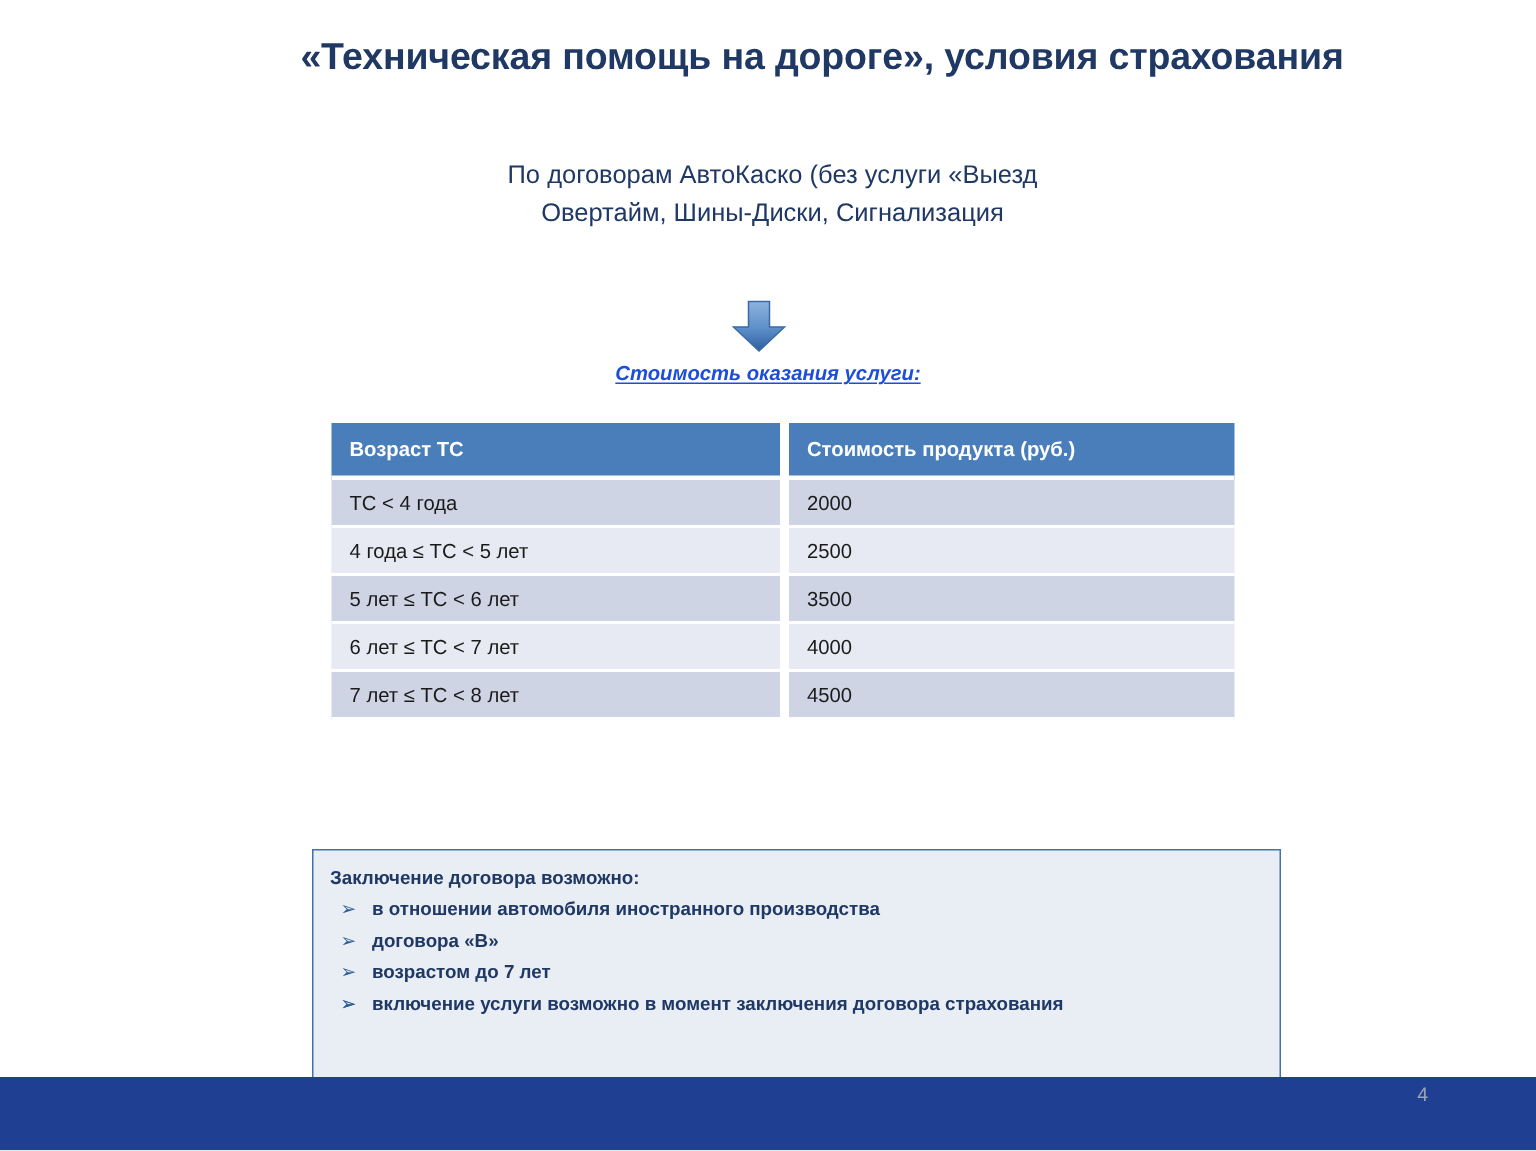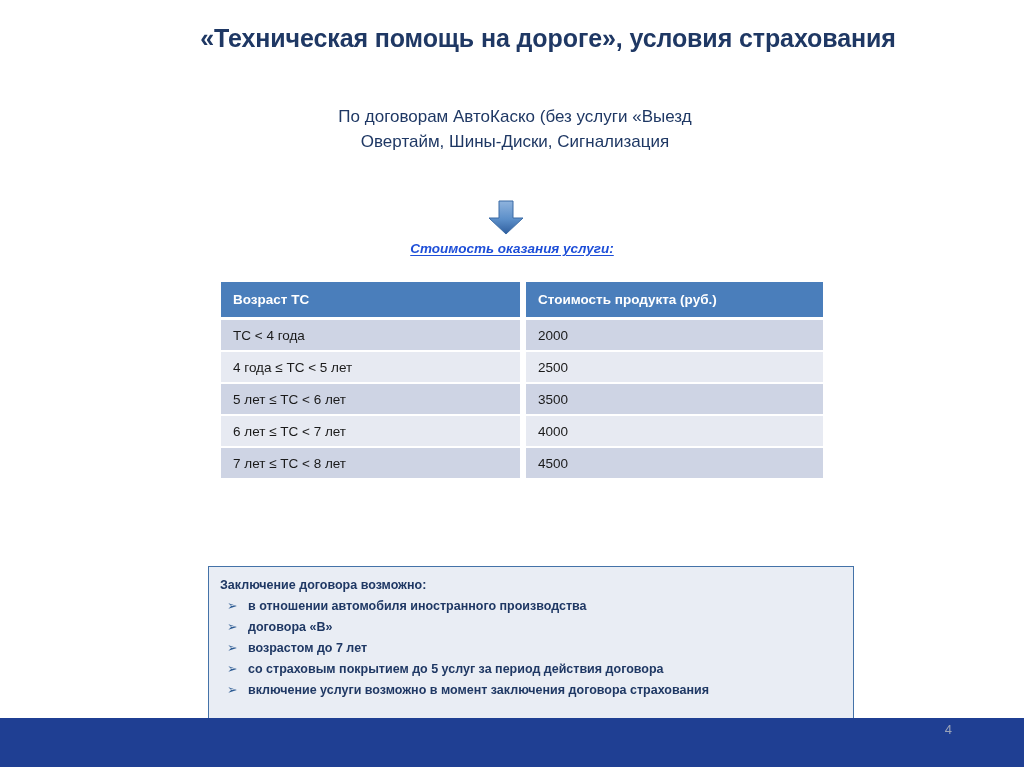--- a/index.html
+++ b/index.html
@@ -251,21 +251,20 @@
       <li>
         <span class="bullet-arrow">➢</span>
         <span>договора «В»</span>
       </li>
       <li>
         <span class="bullet-arrow">➢</span>
         <span>возрастом до 7 лет</span>
       </li>
       <li>
         <span class="bullet-arrow">➢</span>
-        <span>со страховым покрытием до 5 услуг за период действия договора</span>
       </li>
       <li>
         <span class="bullet-arrow">➢</span>
         <span>включение услуги возможно в момент заключения договора страхования</span>
       </li>
     </ul>
   </div>
 
   <div class="footer-bar"></div>
   <div class="page-number">4</div>

